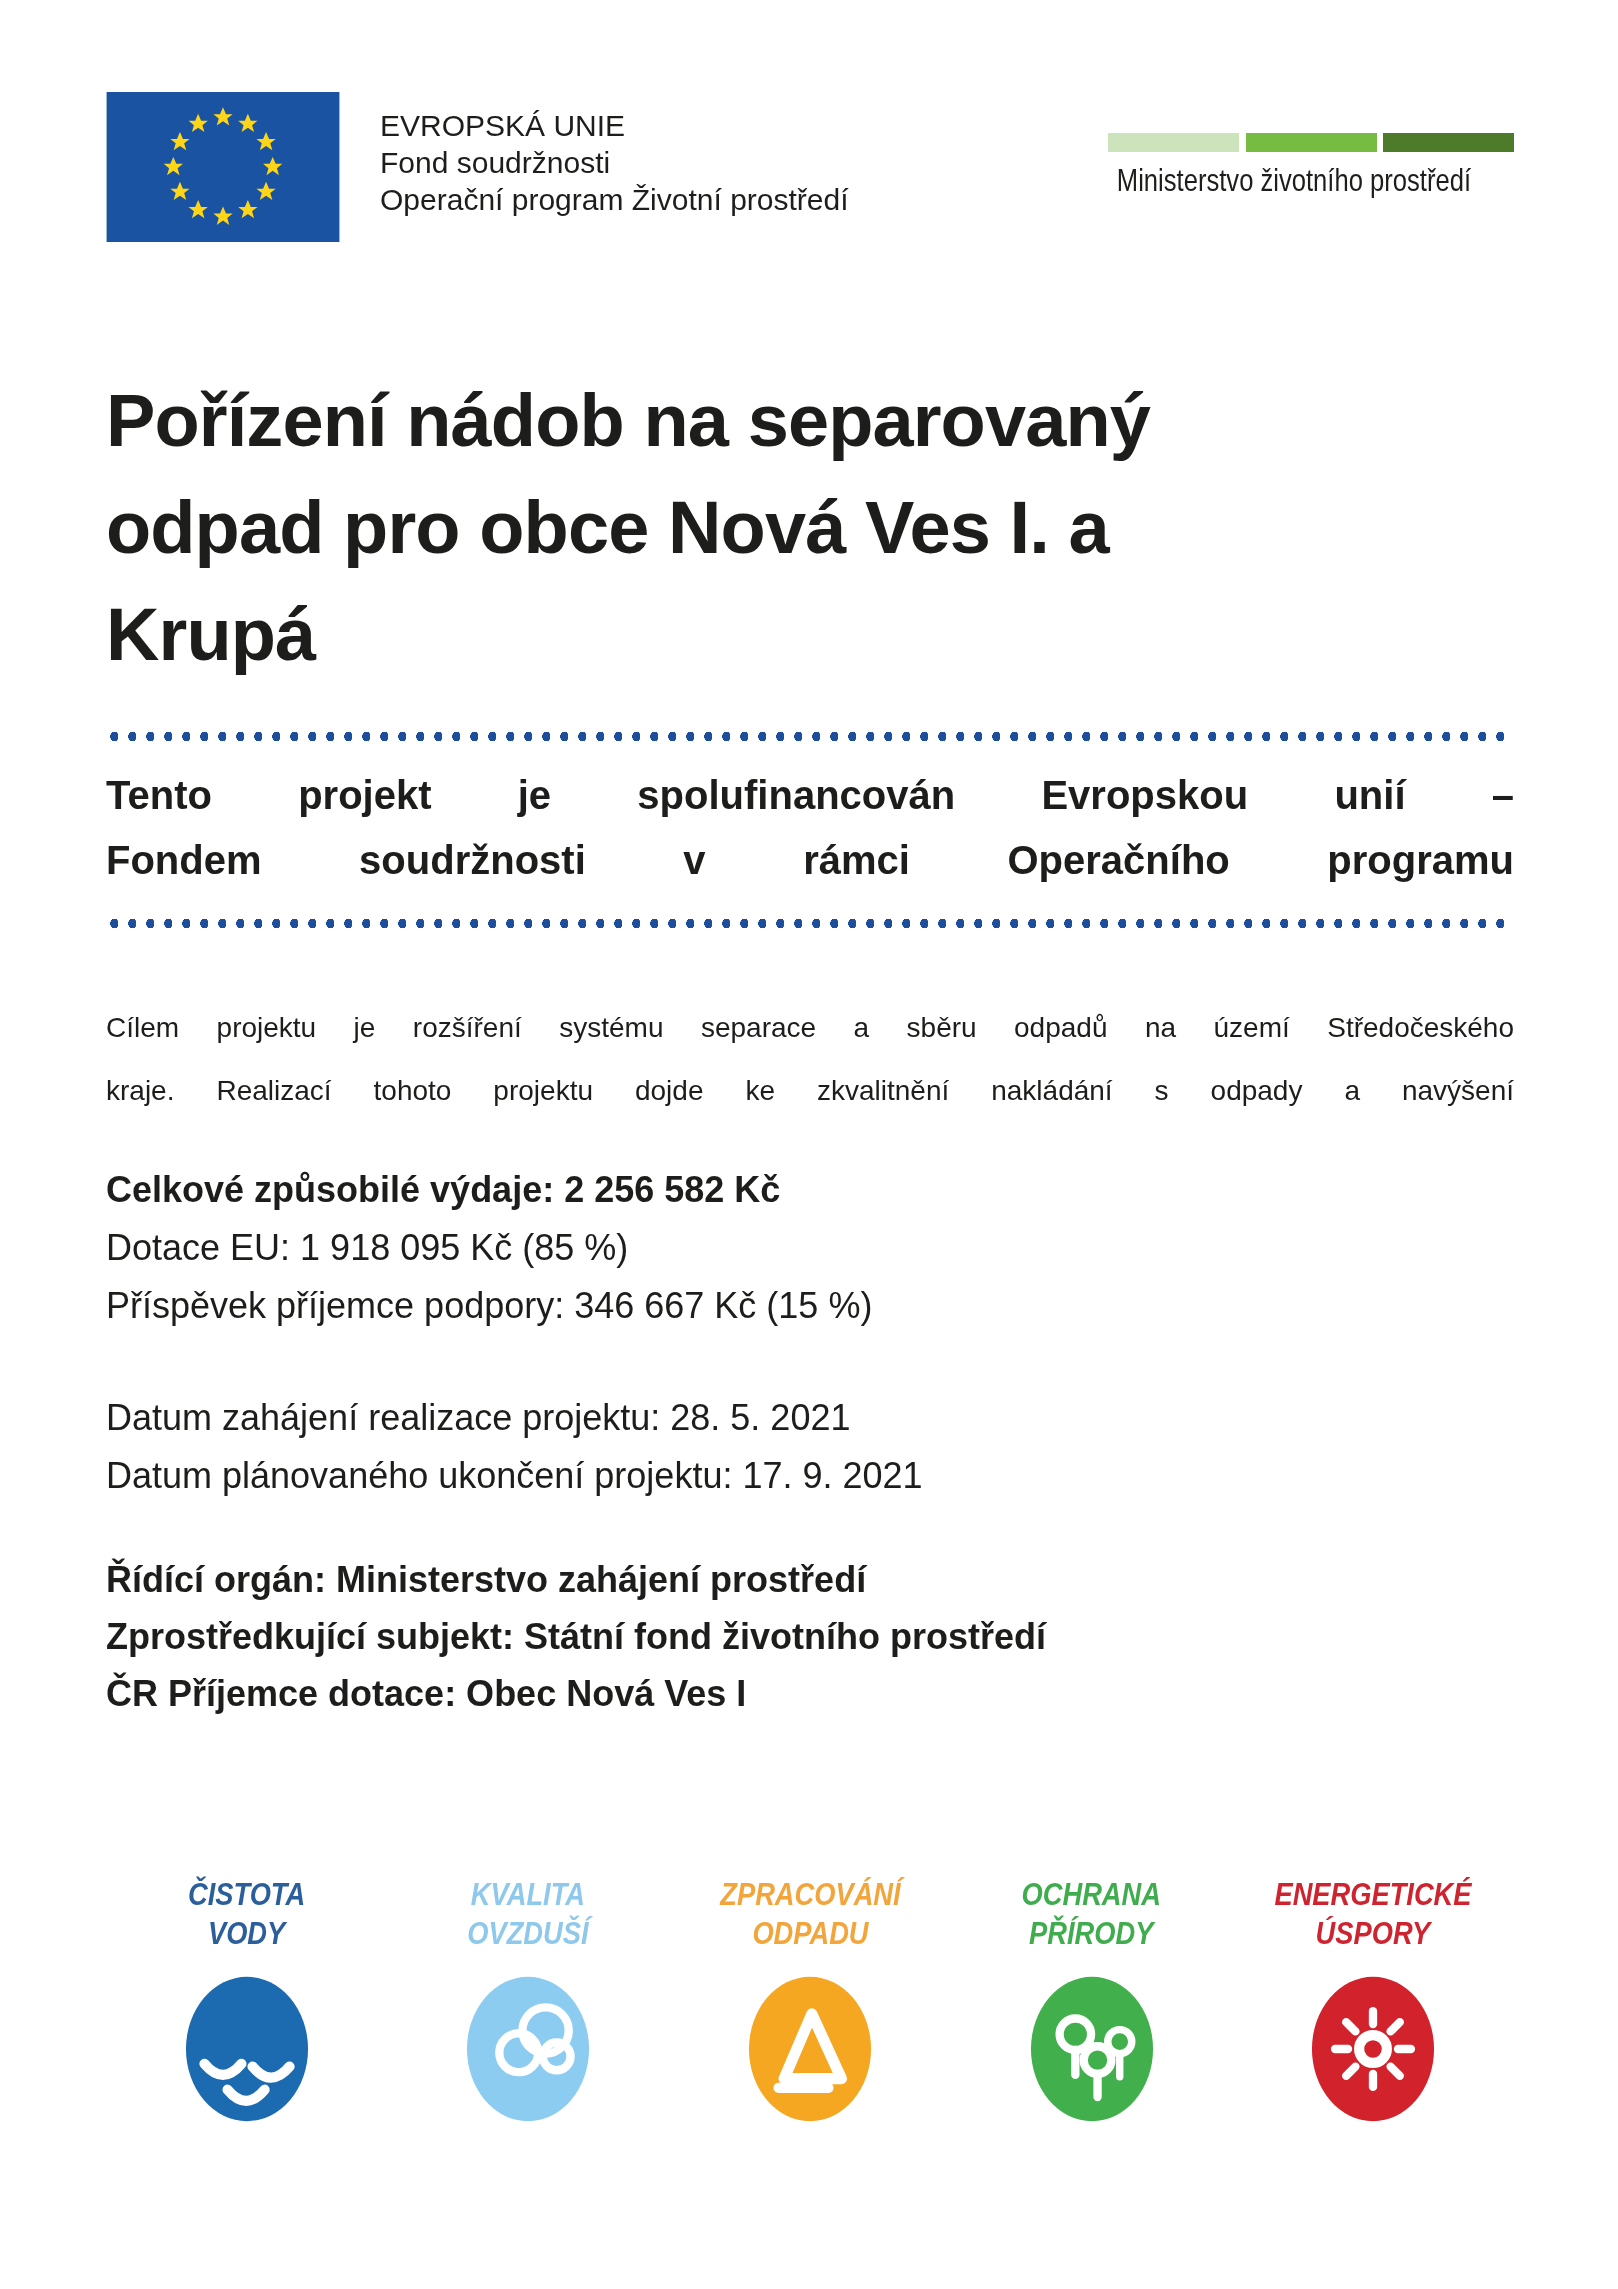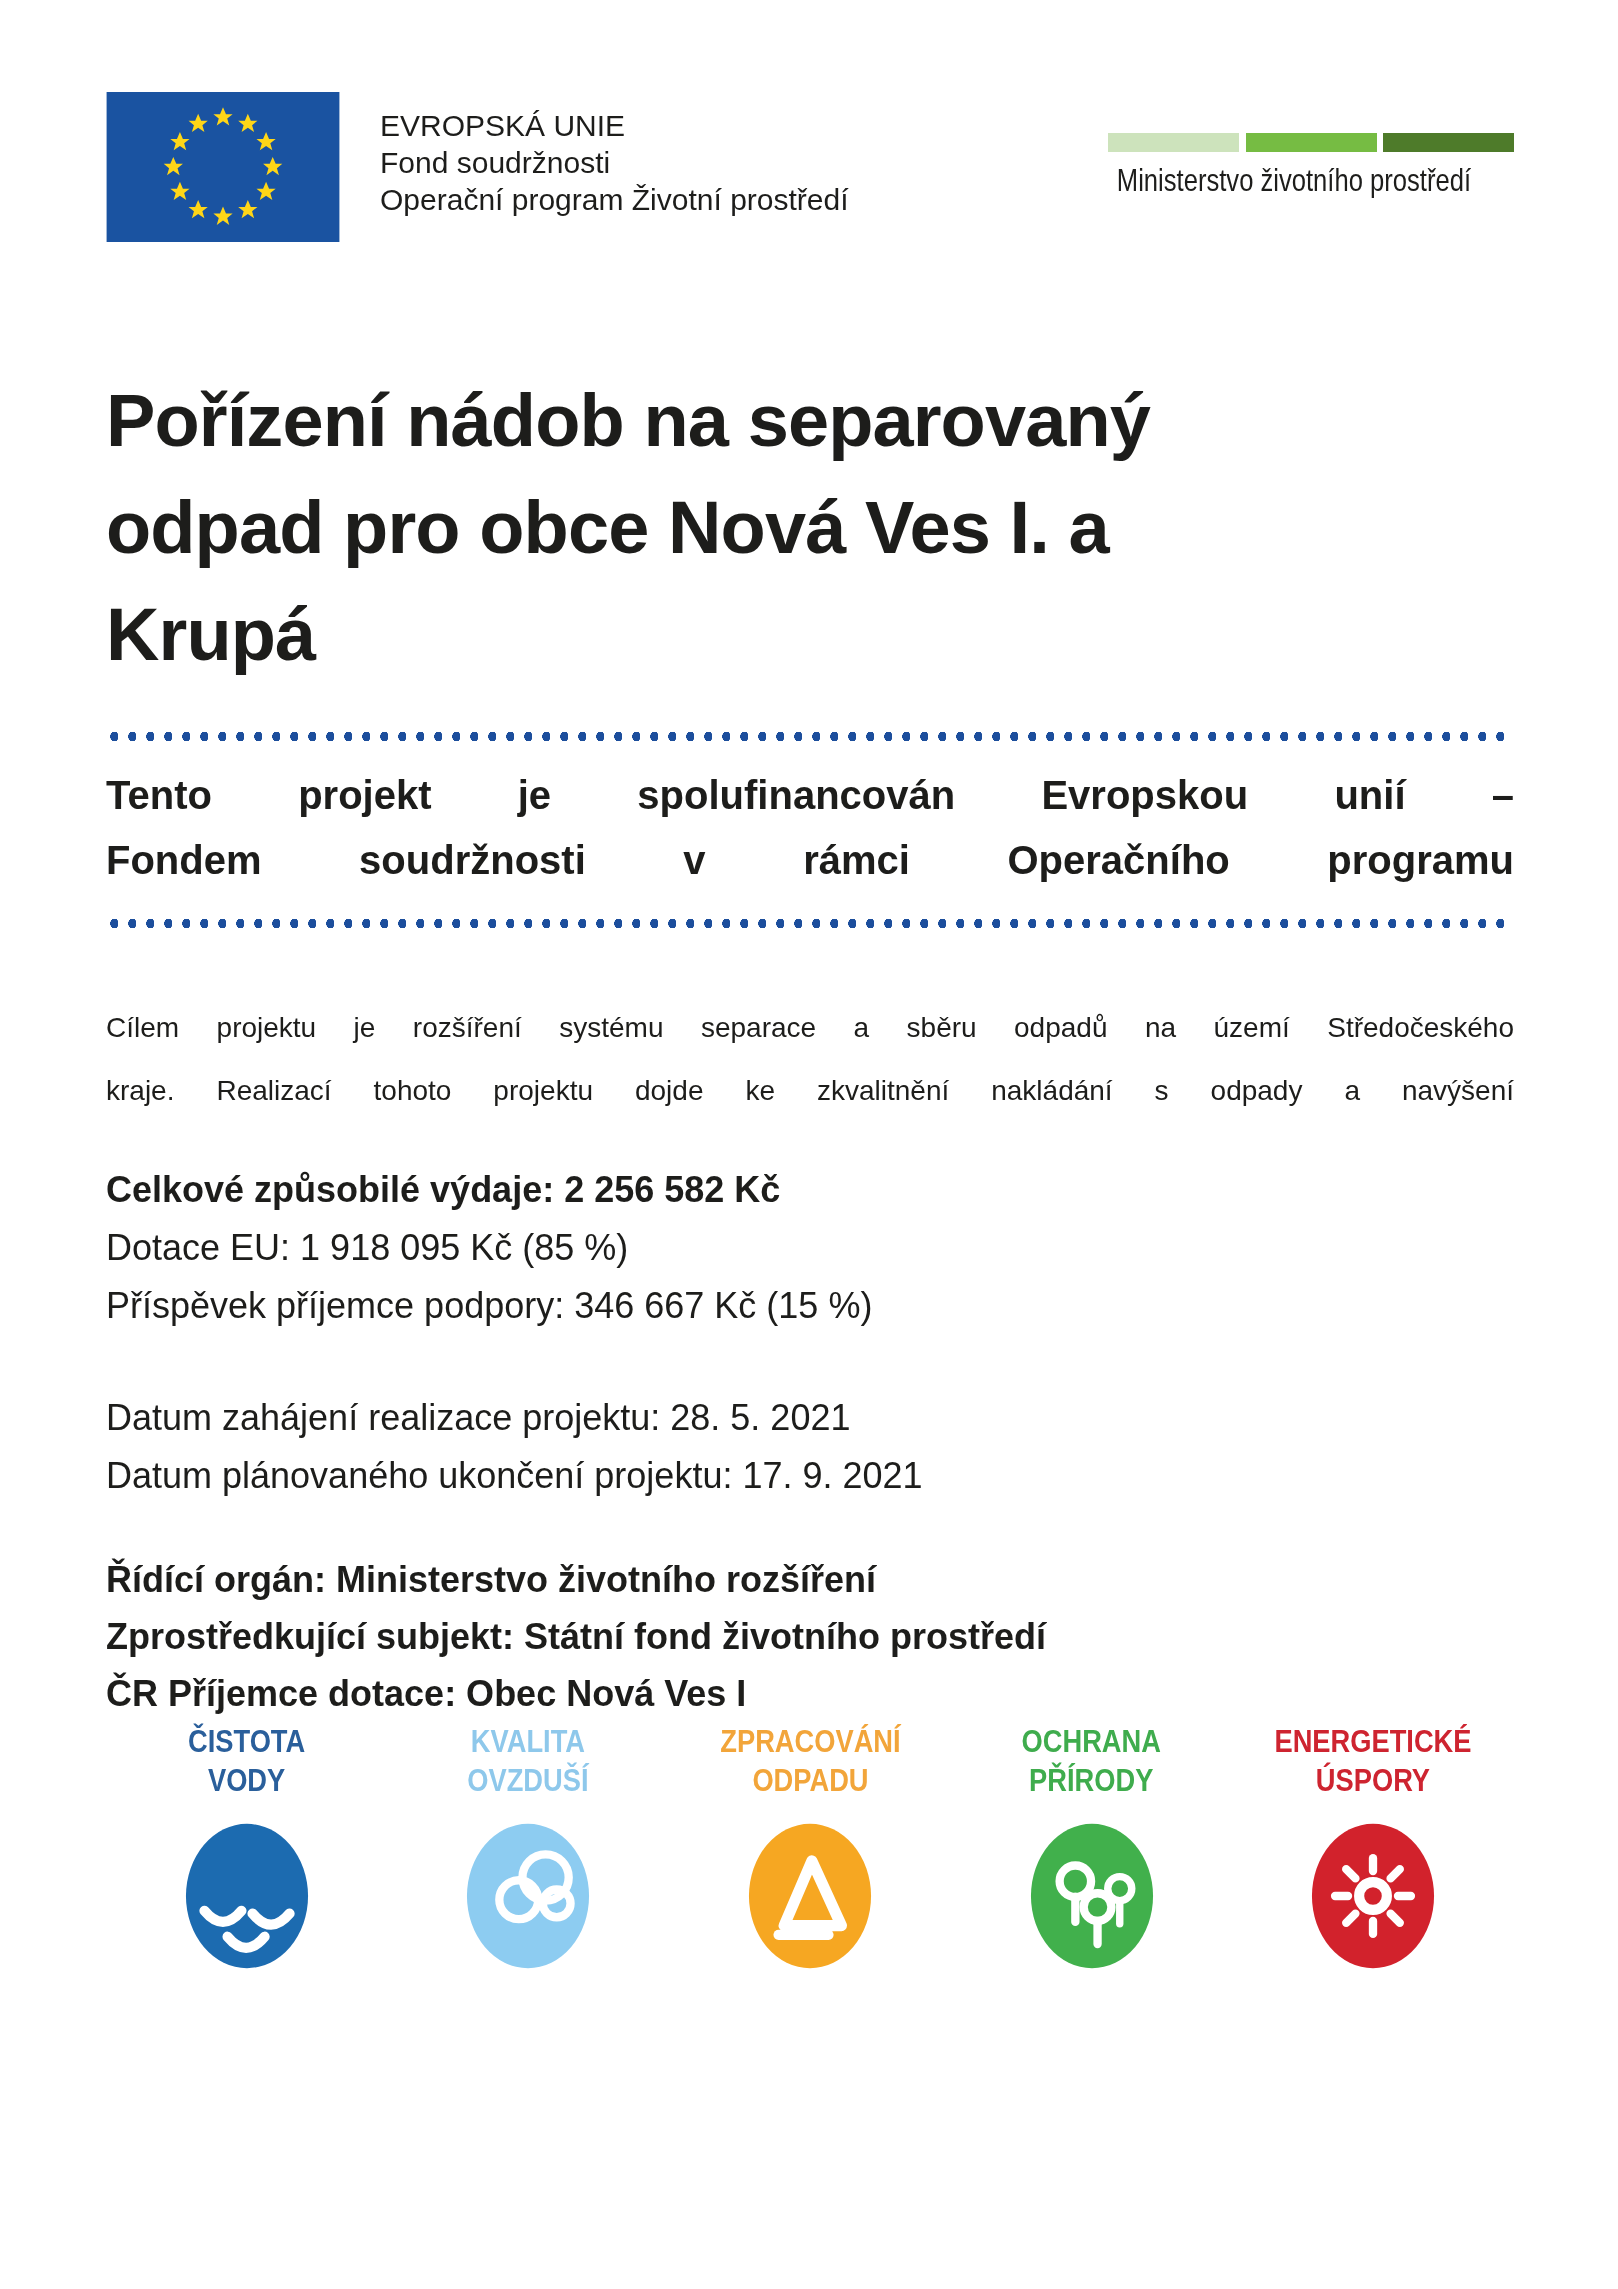--- a/index.html
+++ b/index.html
@@ -49,21 +49,21 @@
   
   .description { margin-top: 66px; font-size: 28px; line-height: 63px; }
 
   
   .finance { margin-top: 39px; font-size: 36px; line-height: 58px; }
   .finance .total { font-weight: bold; }
   .dates { margin-top: 54px; font-size: 36px; line-height: 58px; }
   .authority { margin-top: 46px; font-size: 36px; line-height: 57px; font-weight: bold; }
 
   
-  .footer { display: flex; }
+  .footer { margin-top: 153px; display: flex; font-style: italic; }
   .footer-item { flex: 1; display: flex; flex-direction: column; align-items: center; }
   .footer-label {
     font-size: 31px; font-weight: bold; line-height: 39px; text-align: center;
     white-space: pre-line; transform: scaleX(0.88); transform-origin: center;
   }
   .footer-icon { margin-top: 22px; }
   .c-water  { color: #2a5f9b; }
   .c-air    { color: #8ec8eb; }
   .c-waste  { color: #f2a53a; }
   .c-nature { color: #3fac4d; }
@@ -140,21 +140,21 @@
     <div>Dotace EU: 1 918 095 Kč (85 %)</div>
     <div>Příspěvek příjemce podpory: 346 667 Kč (15 %)</div>
   </div>
 
   <div class="dates">
     <div>Datum zahájení realizace projektu: 28. 5. 2021</div>
     <div>Datum plánovaného ukončení projektu: 17. 9. 2021</div>
   </div>
 
   <div class="authority">
-    <div>Řídící orgán: Ministerstvo životního rozšíření</div>
+    <div>Řídící orgán: Ministerstvo zahájení prostředí</div>
     <div>Zprostředkující subjekt: Státní fond životního prostředí</div>
     <div>ČR Příjemce dotace: Obec Nová Ves I</div>
   </div>
 
   <div class="footer">
 
     <div class="footer-item">
       <div class="footer-label c-water">ČISTOTA
 VODY</div>
       <div class="footer-icon">

